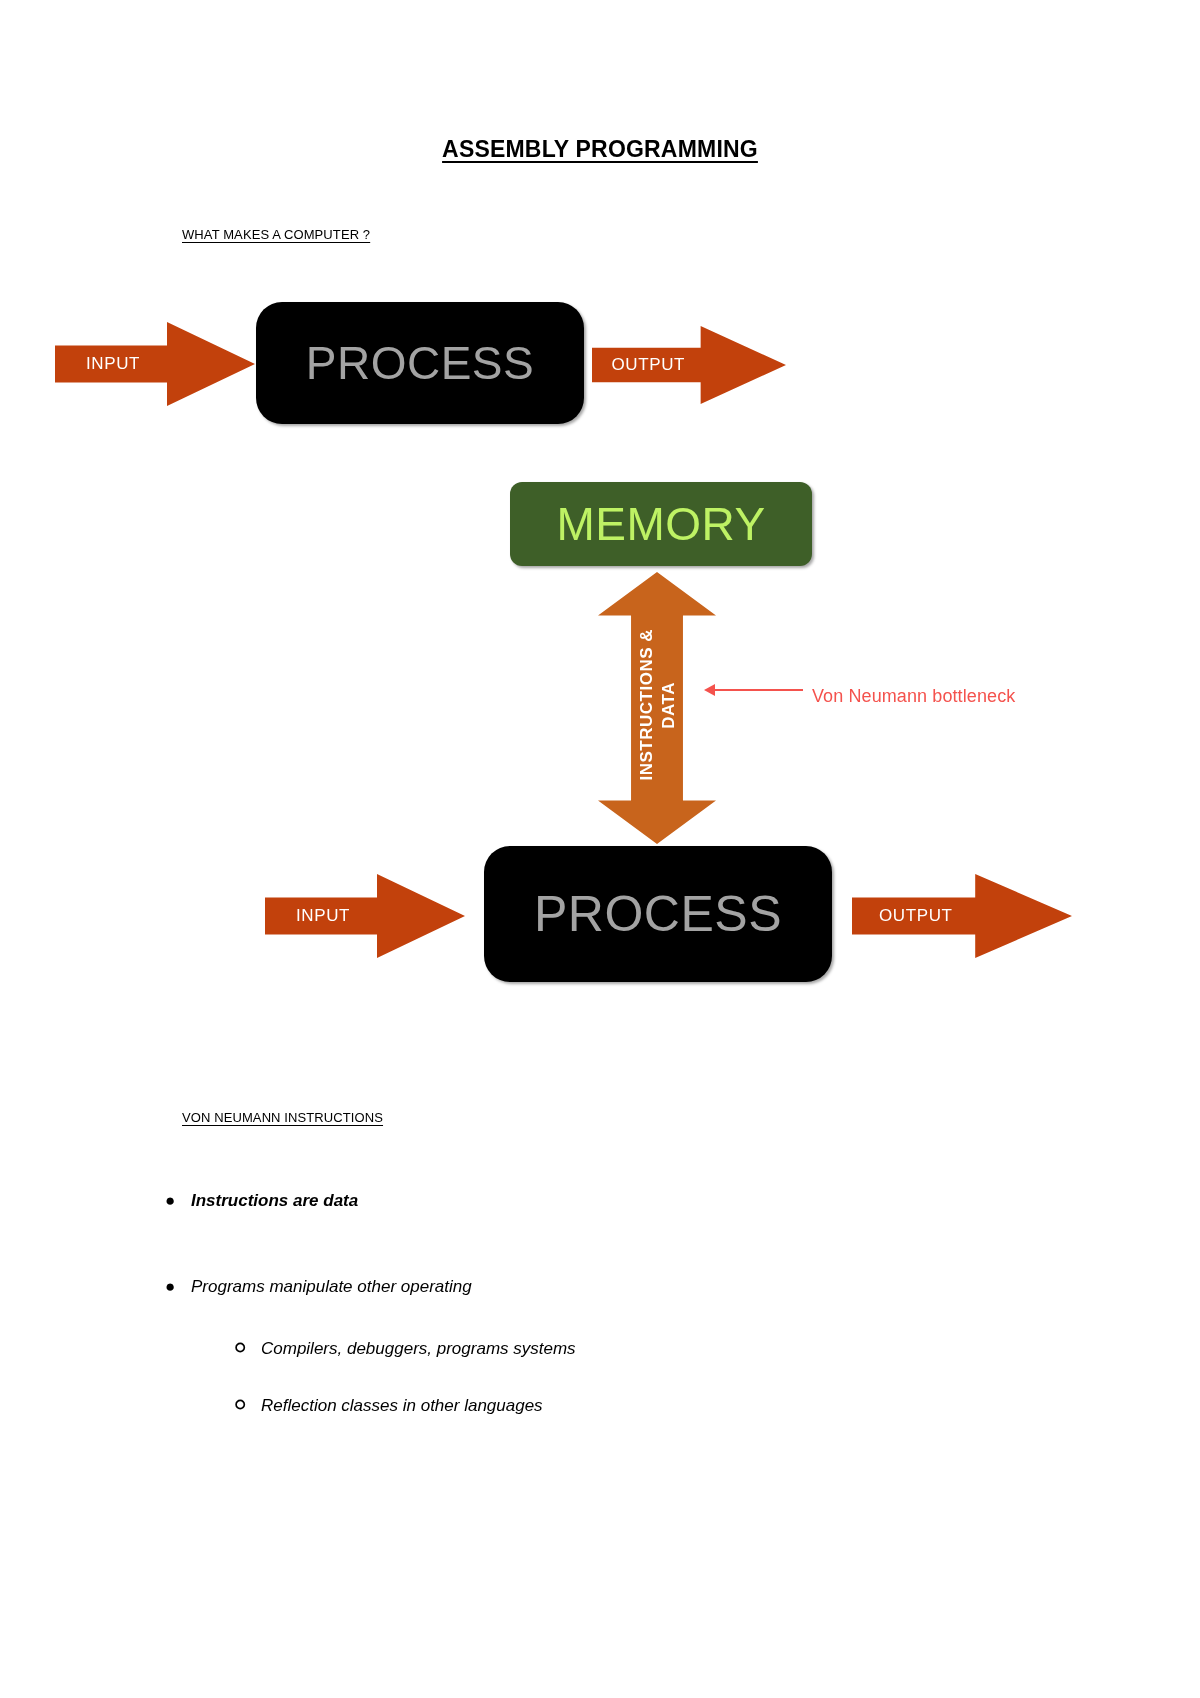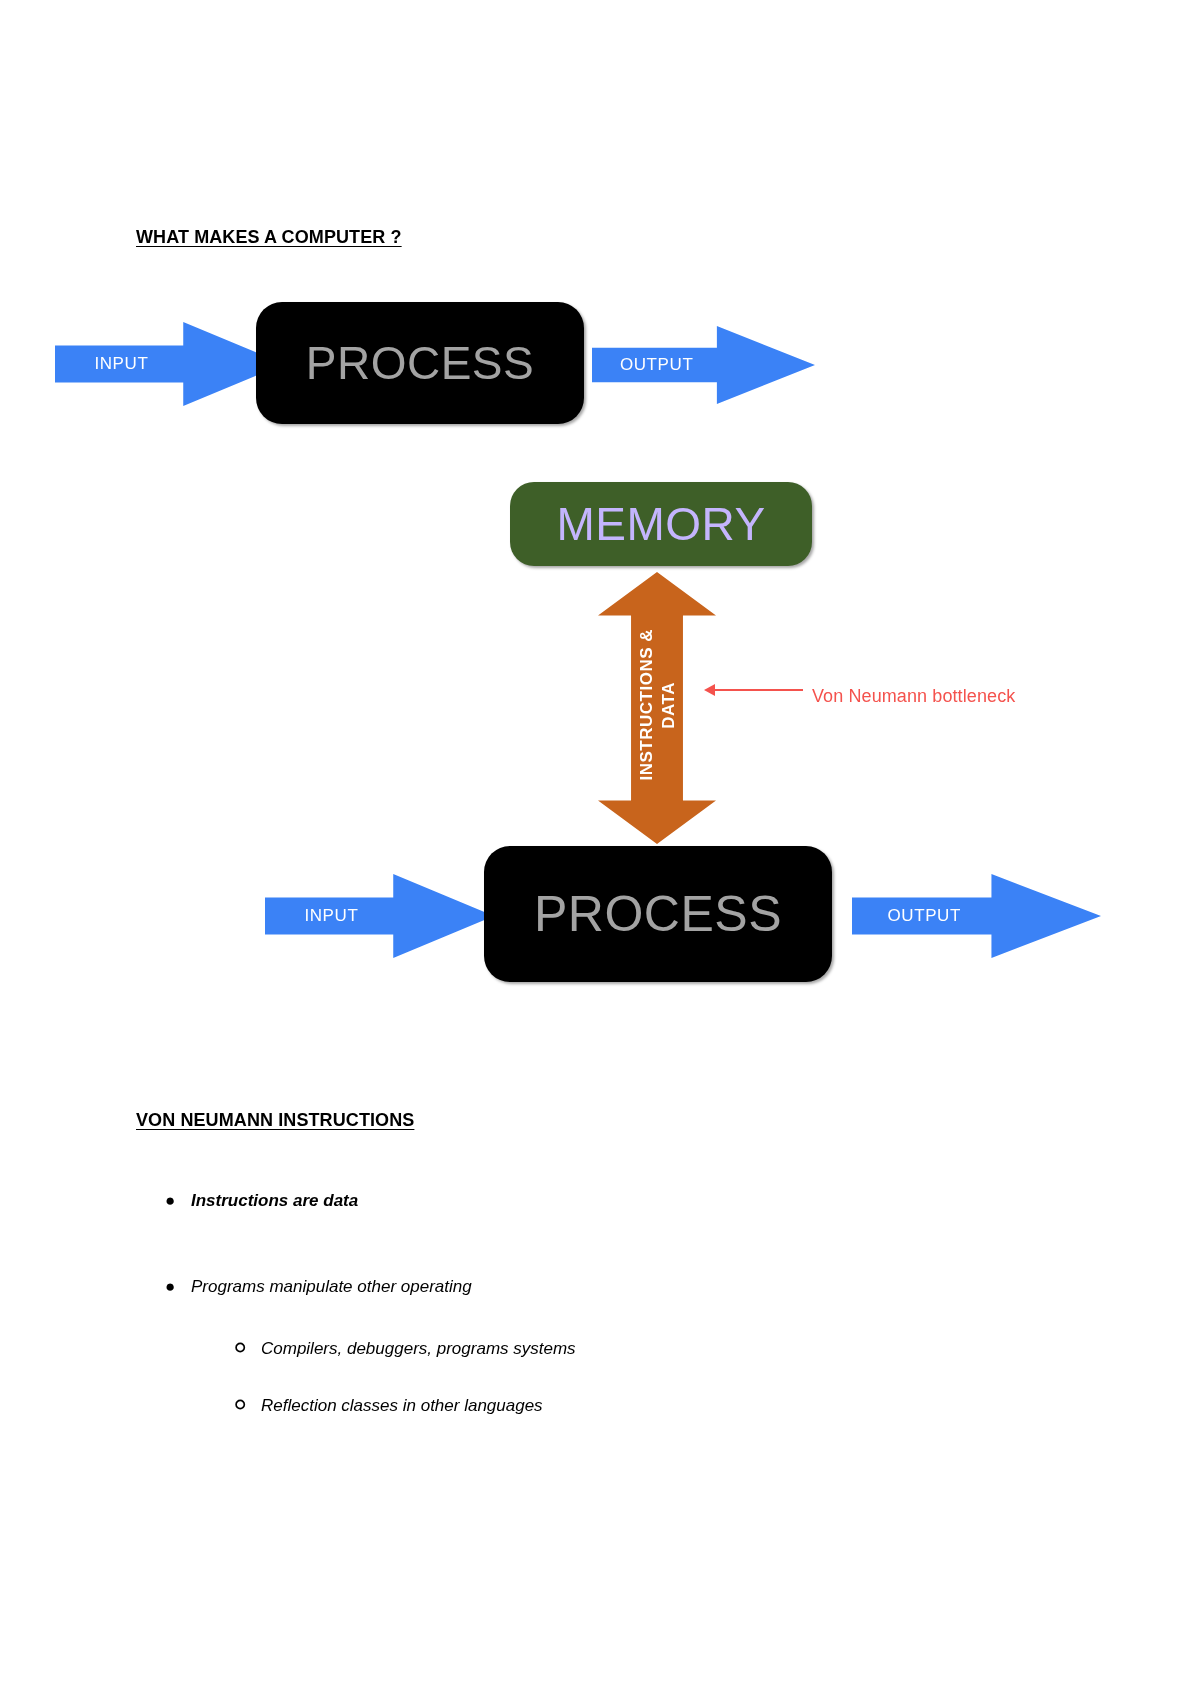--- a/index.html
+++ b/index.html
@@ -33,26 +33,27 @@
     text-align: center;
     font-size: 23px;
     font-weight: bold;
     letter-spacing: .2px;
     text-decoration: underline;
     text-underline-offset: 4px;
   }
 
   .section-head {
     position: absolute;
-    font-size: 18px;
-    font-weight: bold;
+    font-size: 13px;
+    font-weight: normal;
     text-decoration: underline;
     text-underline-offset: 3px;
     letter-spacing: .1px;
     white-space: nowrap;
+    margin-left: 46px;
   }
   #head-what { left: 136px; top: 227px; }
   #head-vonneumann { left: 136px; top: 1110px; }
 
   
   .proc-box {
     position: absolute;
     background: #000000;
     border-radius: 26px;
     display: flex;
@@ -60,37 +61,36 @@
     justify-content: center;
     color: #a3a3a3;
     font-weight: normal;
     letter-spacing: .5px;
     box-shadow: 2px 2px 3px rgba(0,0,0,.35);
   }
 
   .mem-box {
     position: absolute;
     background: #3e5f28;
-    border-radius: 24px;
+    border-radius: 12px;
     display: flex;
     align-items: center;
     justify-content: center;
-    color: #c4b5fd;
+    color: #bef264;
     letter-spacing: .5px;
     box-shadow: 2px 2px 3px rgba(0,0,0,.35);
   }
 
   
   .blue-arrow {
     position: absolute;
-    background: #3b82f6;
+    background: #c2410c;
     clip-path: polygon(0% 28%, 56% 28%, 56% 0%, 100% 50%, 56% 100%, 56% 72%, 0% 72%);
     display: flex;
     align-items: center;
-    padding-left: 29px;
   }
   .blue-arrow .alabel {
     position: absolute;
     left: 0;
     width: 58%;
     text-align: center;
     color: #ffffff;
     font-size: 17px;
     letter-spacing: .6px;
   }
@@ -162,20 +162,21 @@
     line-height: 1.2;
     color: #000;
     font-weight: bold;
   }
 </style>
 </head>
 <body>
 
 <div class="page">
 
+  <div class="doc-title">ASSEMBLY PROGRAMMING</div>
 
   <div class="section-head" id="head-what">WHAT MAKES A COMPUTER ?</div>
 
   <div>
 
     <div class="blue-arrow" style="left:55px; top:322px; width:200px; height:84px;">
       <span class="alabel">INPUT</span>
     </div>
 
     <div class="proc-box" style="left:256px; top:302px; width:328px; height:122px; font-size:46px;">

